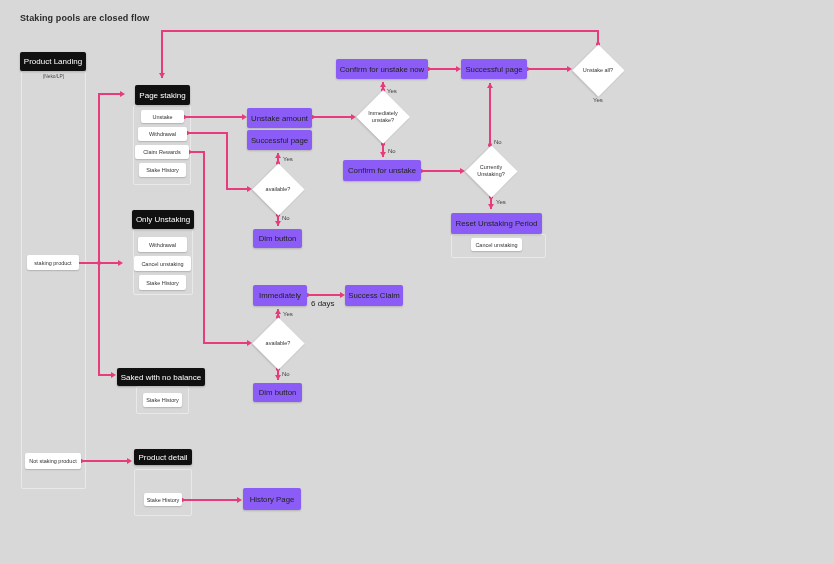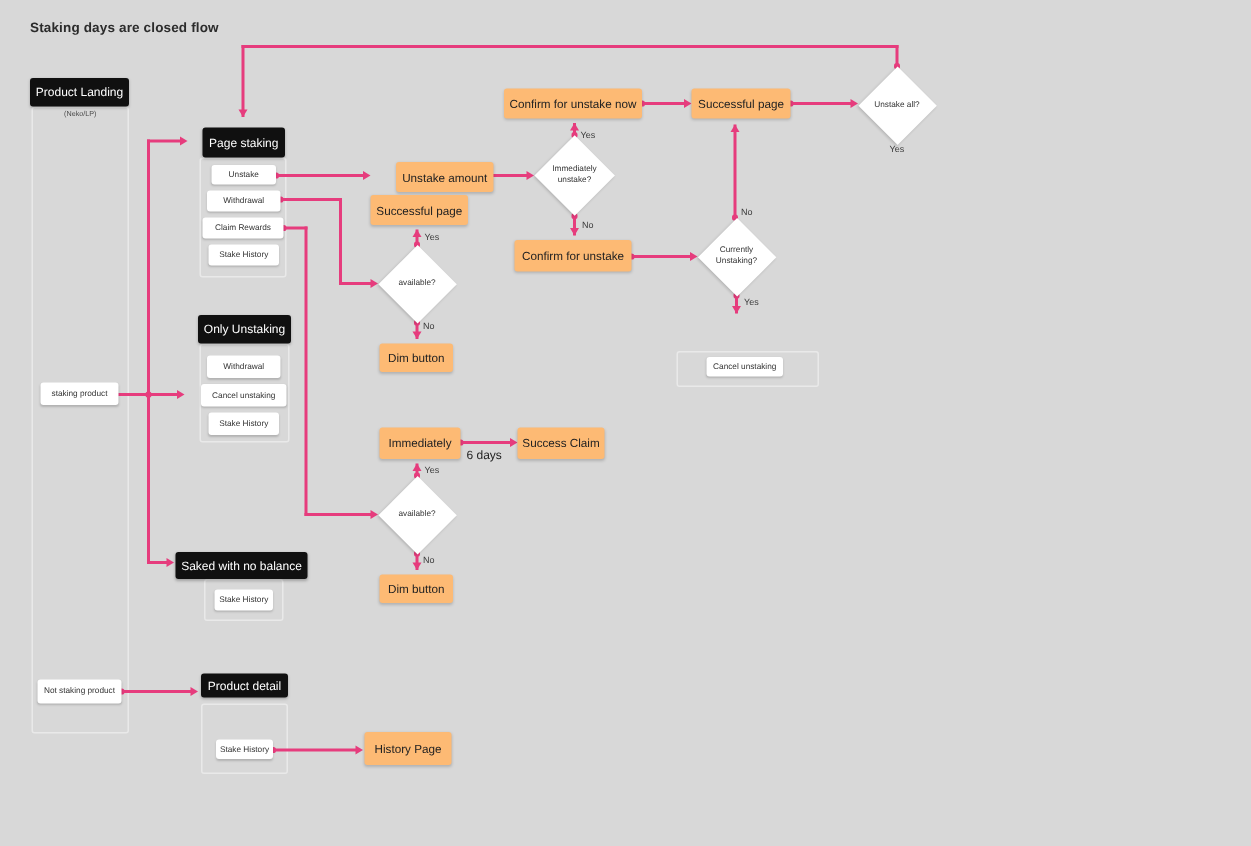--- a/index.html
+++ b/index.html
@@ -7,21 +7,21 @@
   body{width:834px;height:564px;overflow:hidden;background:var(--bg);
        font-family:"Liberation Sans", sans-serif;}
   #canvas{position:relative;width:834px;height:564px;}
   .page-title{position:absolute;left:20px;top:13px;font-size:9px;font-weight:600;
       color:#2b2b2b;letter-spacing:.1px;}
   .shape{position:absolute;box-sizing:border-box;}
   .header{background:#101010;color:#fff;border-radius:2px;display:flex;align-items:center;
       justify-content:center;font-size:8px;white-space:nowrap;box-shadow:0 1px 2px rgba(0,0,0,.25);
       z-index:5;}
   .container{border:1px solid #e9e9e9;border-radius:2px;z-index:1;}
-  .card{background:#fdba74;color:#222;border-radius:2px;display:flex;align-items:center;
+  .card{background:#8b5cf6;color:#222;border-radius:2px;display:flex;align-items:center;
       justify-content:center;font-size:7.8px;white-space:nowrap;
       box-shadow:0 1px 2px rgba(0,0,0,.18);z-index:5;}
   .chip{background:#fff;color:#333;border-radius:2px;display:flex;align-items:center;
       justify-content:center;font-size:5.5px;white-space:nowrap;
       box-shadow:0 1px 1.5px rgba(0,0,0,.18);z-index:5;}
   .note{color:#4a4a4a;font-size:4.8px;display:flex;align-items:center;justify-content:center;
       z-index:5;}
   .diamond{z-index:4;}
   .diamond .dshape{position:absolute;left:14.6%;top:14.6%;width:70.8%;height:70.8%;
       background:#fff;transform:rotate(45deg);box-shadow:0 1px 2px rgba(0,0,0,.18);}
@@ -37,21 +37,21 @@
       border-left:5px solid var(--accent);}
   .arrow.up{border-left:3.5px solid transparent;border-right:3.5px solid transparent;
       border-bottom:5px solid var(--accent);}
   .arrow.down{border-left:3.5px solid transparent;border-right:3.5px solid transparent;
       border-top:5px solid var(--accent);}
 </style>
 </head>
 <body>
 
 <div id="canvas">
-  <div class="page-title">Staking days are closed flow</div>
+  <div class="page-title">Staking pools are closed flow</div>
 <div class="edge-seg" style="left: 183.25px; top: 116.25px; width: 60.5px; height: 1.5px; position: absolute;"></div>
     <div class="dot" style="left: 182.25px; top: 115.25px; position: absolute;"></div>
     <div class="arrow right" style="left: 242px; top: 113.5px; position: absolute;"></div>
     <div class="edge-seg" style="left: 311.25px; top: 116.25px; width: 41.5px; height: 1.5px; position: absolute;"></div>
     <div class="dot" style="left: 310.25px; top: 115.25px; position: absolute;"></div>
     <div class="arrow right" style="left: 351px; top: 113.5px; position: absolute;"></div>
     <div class="edge-seg" style="left: 382.25px; top: 82.25px; width: 1.5px; height: 8.5px; position: absolute;"></div>
     <div class="dot" style="left: 381.25px; top: 88.25px; position: absolute;"></div>
     <div class="arrow up" style="left: 379.5px; top: 82px; position: absolute;"></div>
     <div class="edge-seg" style="left: 382.25px; top: 143.25px; width: 1.5px; height: 13.5px; position: absolute;"></div>
@@ -132,26 +132,27 @@
     <div class="shape container" style="left: 133px; top: 229px; width: 60px; height: 66px; position: absolute;"></div>
     <div class="shape chip" style="left: 138px; top: 237px; width: 49px; height: 15px; position: absolute;">Withdrawal</div>
     <div class="shape chip" style="left: 134px; top: 256px; width: 57px; height: 15px; position: absolute;">Cancel unstaking</div>
     <div class="shape chip" style="left: 139px; top: 275px; width: 47px; height: 15px; position: absolute;">Stake History</div>
     <div class="shape header" style="left: 117px; top: 368px; width: 88px; height: 18px; position: absolute;">Saked with no balance</div>
     <div class="shape container" style="left: 136px; top: 386px; width: 53px; height: 28px; position: absolute;"></div>
     <div class="shape chip" style="left: 143px; top: 393px; width: 39px; height: 14px; position: absolute;">Stake History</div>
     <div class="shape header" style="left: 134px; top: 449px; width: 58px; height: 16px; position: absolute;">Product detail</div>
     <div class="shape container" style="left: 134px; top: 469px; width: 58px; height: 47px; position: absolute;"></div>
     <div class="shape chip" style="left: 144px; top: 493px; width: 38px; height: 13px; position: absolute;">Stake History</div>
-    <div class="shape card" style="left: 264px; top: 108px; width: 65px; height: 20px; position: absolute;">Unstake amount</div>
+    <div class="shape card" style="left: 247px; top: 108px; width: 65px; height: 20px; position: absolute;">Unstake amount</div>
     <div class="shape card" style="left: 247px; top: 130px; width: 65px; height: 20px; position: absolute;">Successful page</div>
     <div class="shape card" style="left: 253px; top: 229px; width: 49px; height: 19px; position: absolute;">Dim button</div>
     <div class="shape card" style="left: 336px; top: 59px; width: 92px; height: 20px; position: absolute;">Confirm for unstake now</div>
     <div class="shape card" style="left: 461px; top: 59px; width: 66px; height: 20px; position: absolute;">Successful page</div>
     <div class="shape card" style="left: 343px; top: 160px; width: 78px; height: 21px; position: absolute;">Confirm for unstake</div>
+    <div class="shape card" style="left: 451px; top: 213px; width: 91px; height: 21px; position: absolute;">Reset Unstaking Period</div>
     <div class="shape container" style="left: 451px; top: 234px; width: 95px; height: 24px; position: absolute;"></div>
     <div class="shape chip" style="left: 471px; top: 238px; width: 51px; height: 13px; position: absolute;">Cancel unstaking</div>
     <div class="shape card" style="left: 253px; top: 285px; width: 54px; height: 21px; position: absolute;">Immediately</div>
     <div class="shape card" style="left: 345px; top: 285px; width: 58px; height: 21px; position: absolute;">Success Claim</div>
     <div class="shape card" style="left: 253px; top: 383px; width: 49px; height: 19px; position: absolute;">Dim button</div>
     <div class="shape card" style="left: 243px; top: 488px; width: 58px; height: 22px; position: absolute;">History Page</div>
     <div class="shape diamond" style="left: 356px; top: 90px; width: 54px; height: 54px; position: absolute;">
       <div class="dshape"></div>
       <div class="dlabel">Immediately
 unstake?</div>

